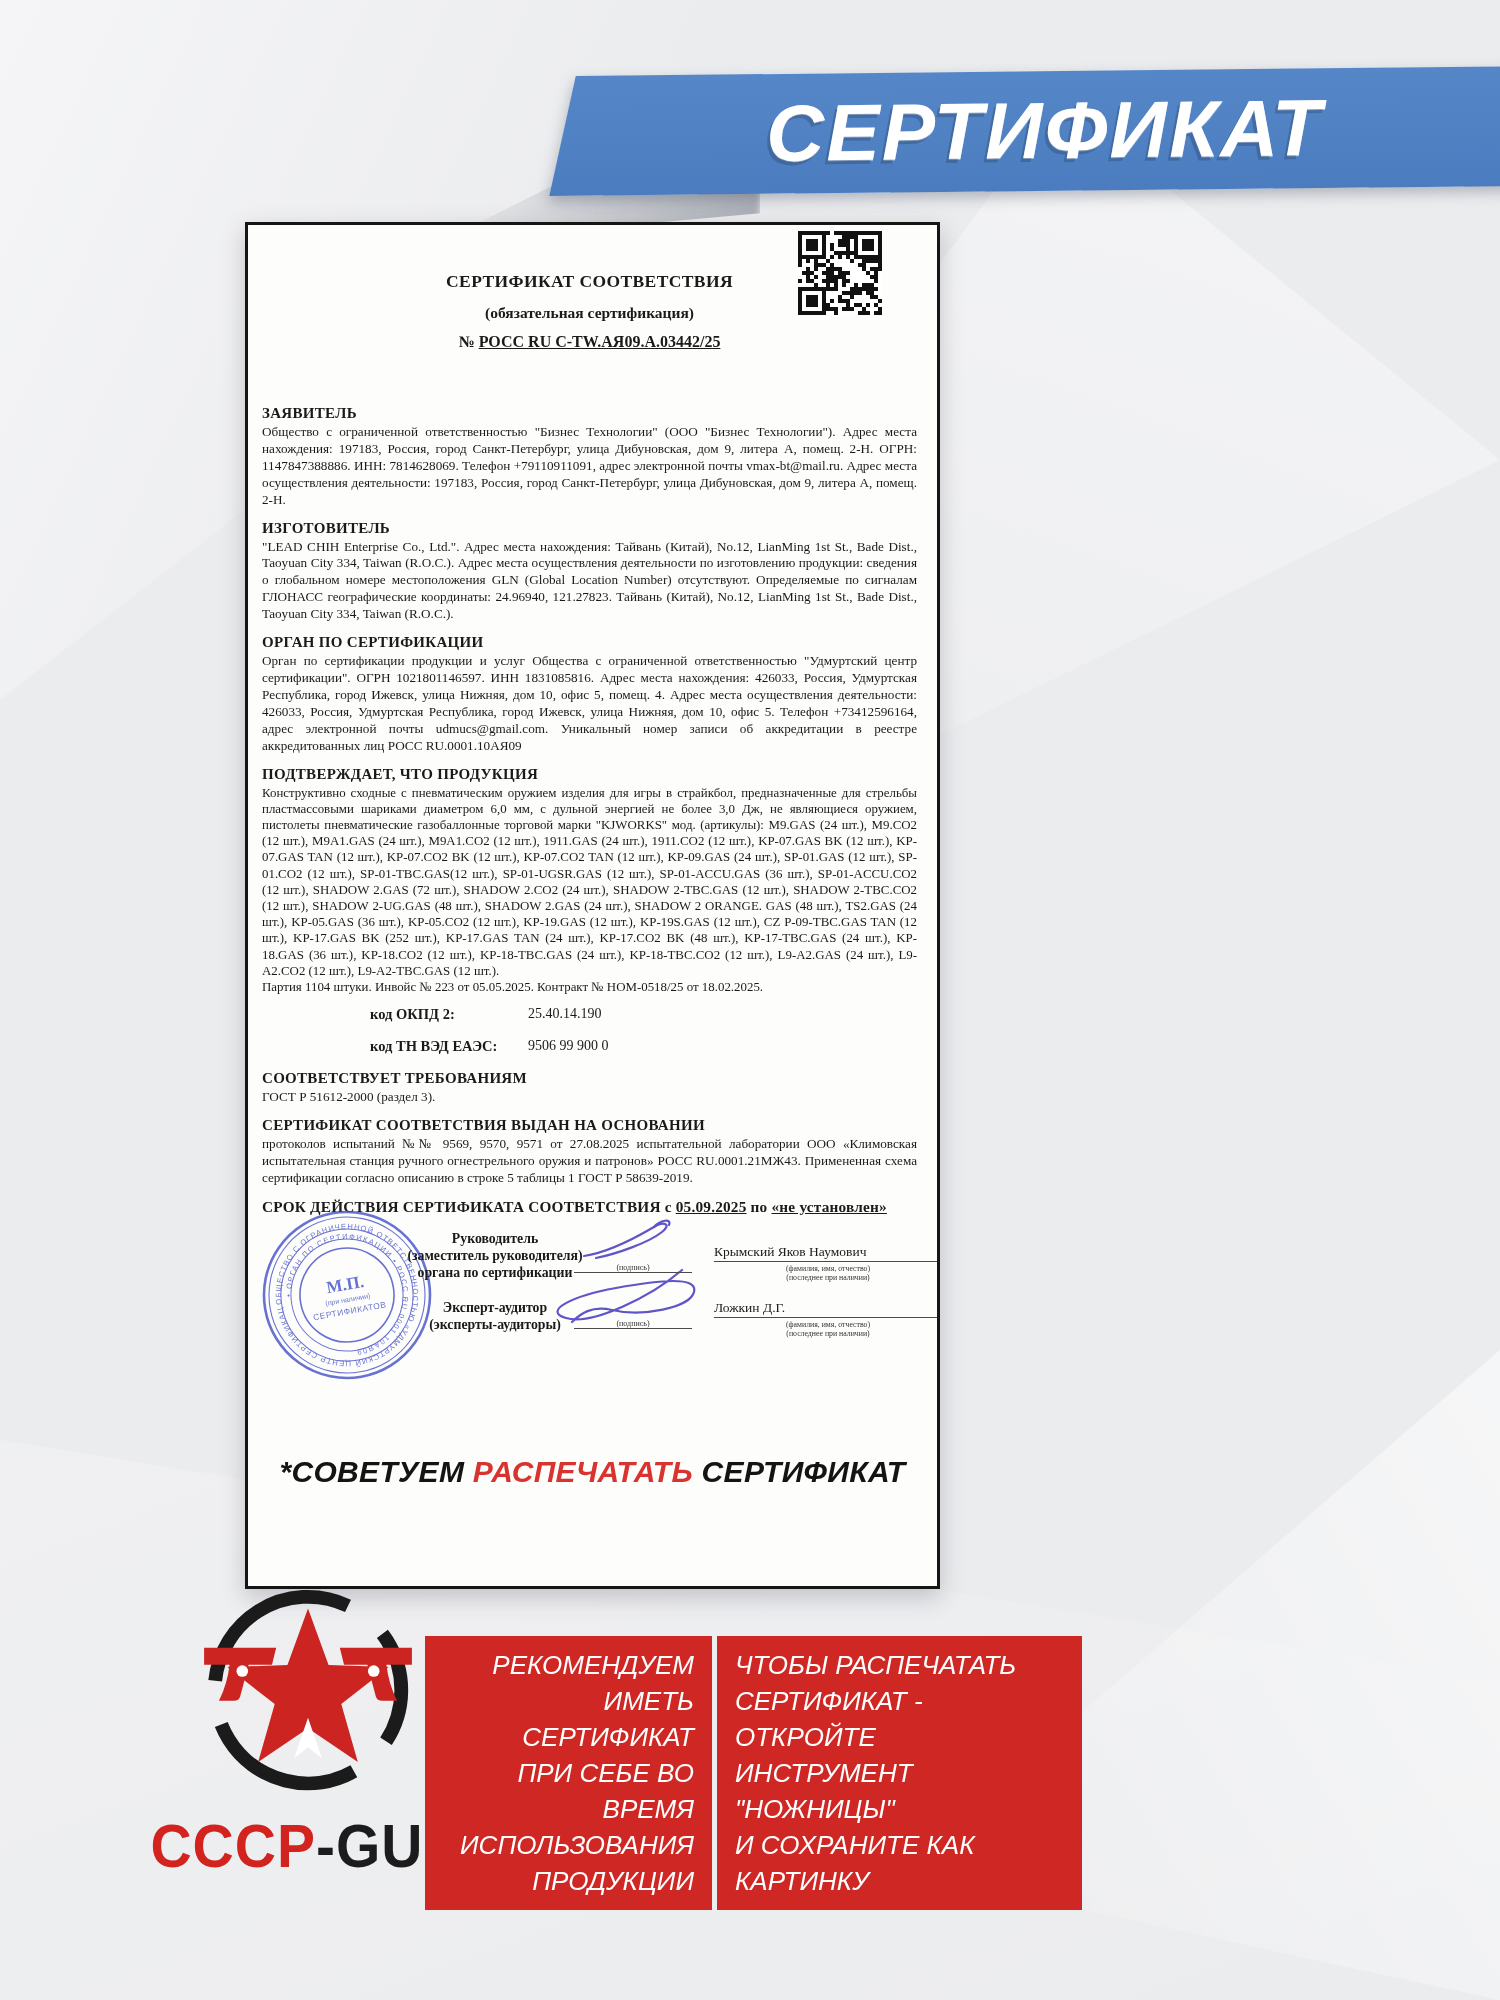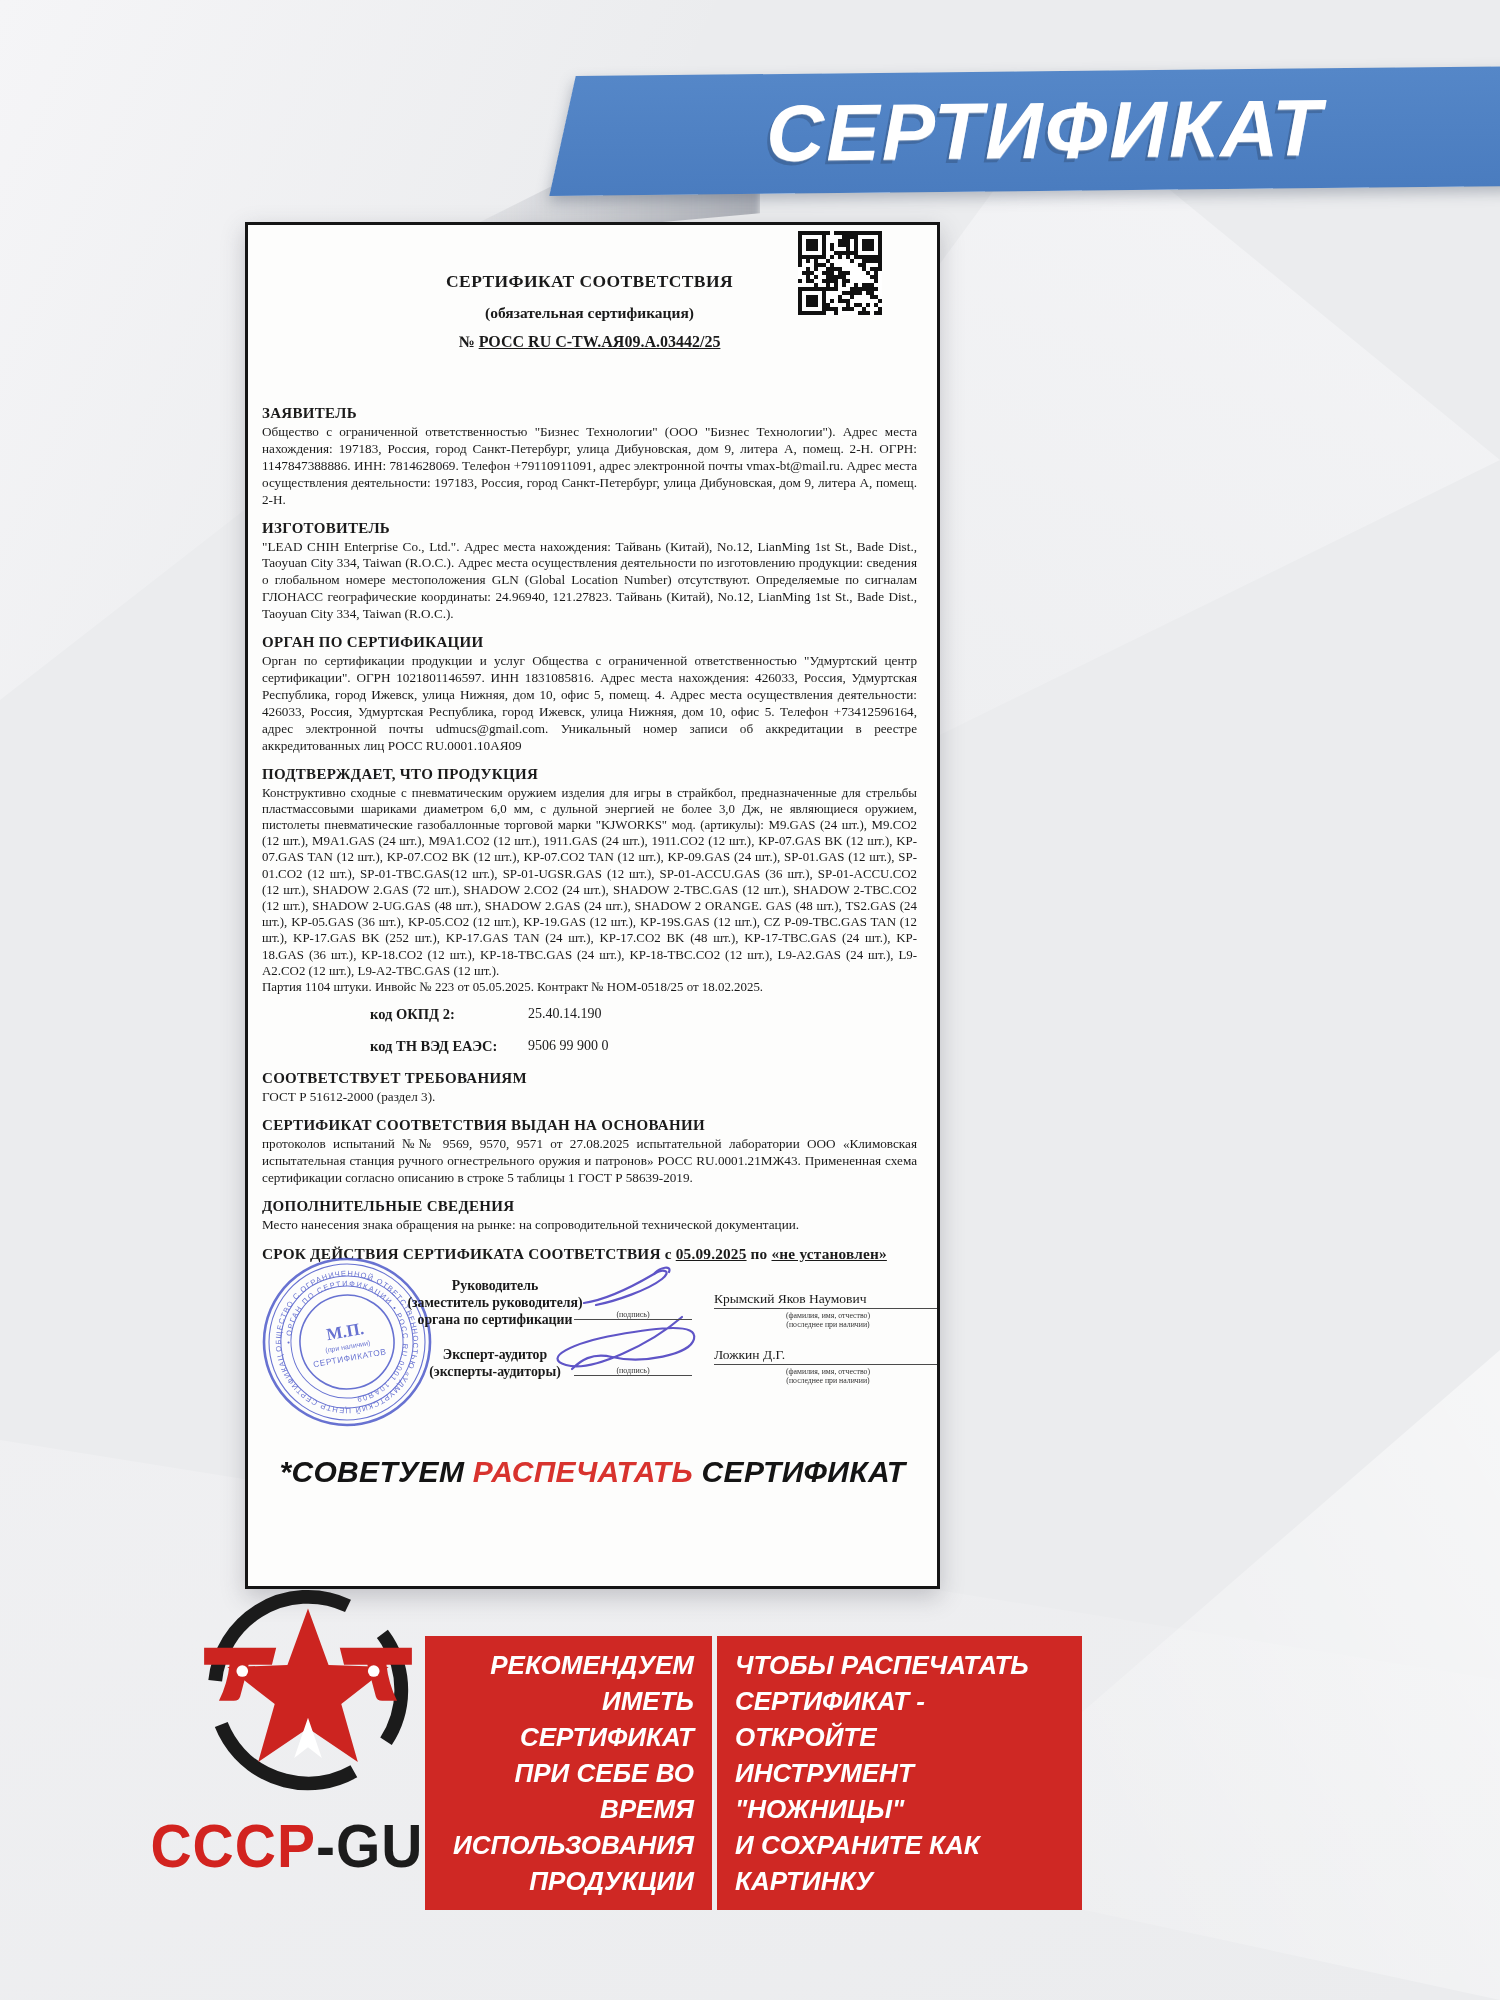--- a/index.html
+++ b/index.html
@@ -93,21 +93,21 @@
   .advisory .hl{color:#d8332e;}
 
   
   .logo{position:absolute;left:128px;top:1582px;width:360px;text-align:center;}
   .logo svg{width:212px;height:212px;}
   .logo-text{font-weight:700;font-size:57px;letter-spacing:1px;margin-top:14px;transform:scaleY(1.08);}
   .logo-text .red{color:#d2231f;}
   .logo-text .blk{color:#1c1c1c;}
 
   .boxes{position:absolute;left:425px;top:1636px;display:flex;gap:5px;}
-  .rbox{background:#cf2824;color:#fff;font-style:italic;font-weight:700;font-size:26px;line-height:36px;padding:11px 18px;box-sizing:border-box;}
+  .rbox{background:#cf2824;color:#fff;font-style:italic;font-weight:400;font-size:26px;line-height:36px;padding:11px 18px;box-sizing:border-box;}
   .rbox.left{width:287px;text-align:right;}
   .rbox.right{width:365px;text-align:left;}
 </style>
 </head>
 <body>
 
 <div class="facet f1"></div>
 <div class="facet f2"></div>
 <div class="facet f3"></div>
 <div class="facet f4"></div>
@@ -398,24 +398,20 @@
     </div>
 
     <div class="sec">
       <div class="sec-title">СООТВЕТСТВУЕТ ТРЕБОВАНИЯМ</div>
       <div class="sec-body">ГОСТ Р 51612-2000 (раздел 3).</div>
     </div>
     <div class="sec">
       <div class="sec-title">СЕРТИФИКАТ СООТВЕТСТВИЯ ВЫДАН НА ОСНОВАНИИ</div>
       <div class="sec-body">протоколов испытаний №№ 9569, 9570, 9571 от 27.08.2025 испытательной лаборатории ООО «Климовская испытательная станция ручного огнестрельного оружия и патронов» РОСС RU.0001.21МЖ43. Примененная схема сертификации согласно описанию в строке 5 таблицы 1 ГОСТ Р 58639-2019.</div>
     </div>
-    <div class="sec">
-      <div class="sec-title">ДОПОЛНИТЕЛЬНЫЕ СВЕДЕНИЯ</div>
-      <div class="sec-body">Место нанесения знака обращения на рынке: на сопроводительной технической документации.</div>
-    </div>
 
     <div class="validity">
       <span>СРОК ДЕЙСТВИЯ СЕРТИФИКАТА СООТВЕТСТВИЯ</span>
       <span>с</span>
       <span class="u">05.09.2025</span>
       <span>по</span>
       <span class="u">«не установлен»</span>
     </div>
 
     <div class="sig-area">

